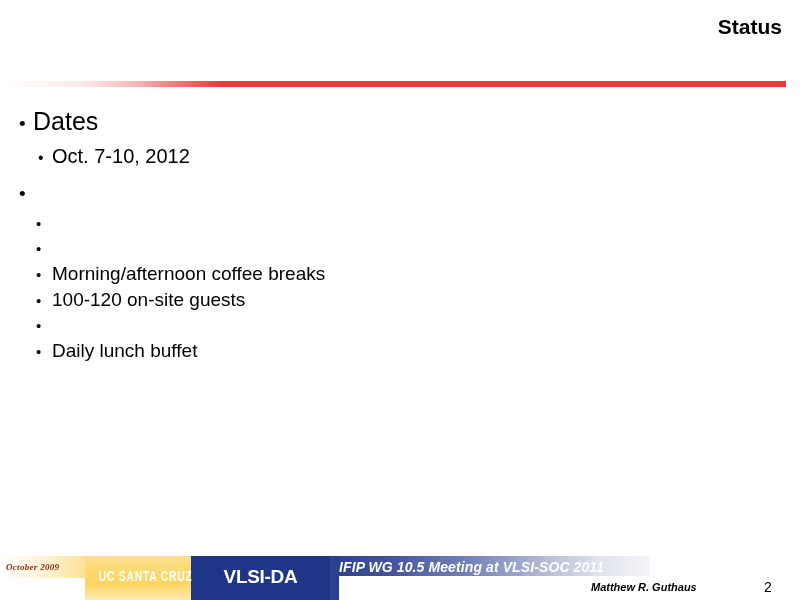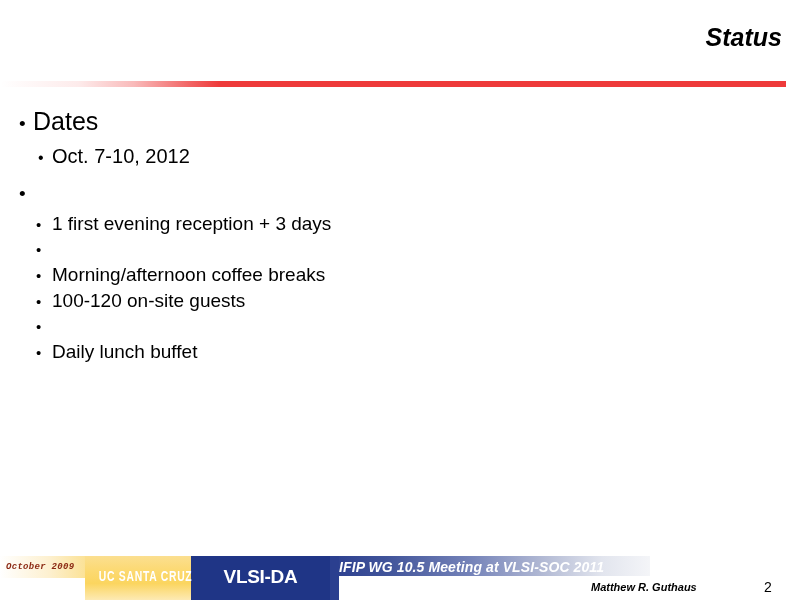--- a/index.html
+++ b/index.html
@@ -19,24 +19,23 @@
     position: relative;
     width: 800px;
     height: 600px;
     background: #ffffff;
   }
 
   
   .slide-title {
     position: absolute;
     right: 18px;
-    top: 20px;
-    font-size: 25px;
-    font-weight: bold;
-    font-style: italic;
+    top: 10px;
+    font-size: 21px;
+    font-weight: bold;
     color: #000000;
     letter-spacing: 0px;
     line-height: 34px;
     white-space: nowrap;
   }
 
   .title-rule {
     position: absolute;
     left: 0px;
     top: 81px;
@@ -123,21 +122,21 @@
   }
 
   .footer-date {
     position: absolute;
     left: 6px;
     top: 6px;
     font-size: 9px;
     font-weight: bold;
     font-style: italic;
     color: #8C2A14;
-    font-family: Liberation Mono, monospace;
+    font-family: Liberation Serif, serif;
     letter-spacing: 0.3px;
     white-space: nowrap;
     z-index: 4;
   }
 
   .date-backing {
     position: absolute;
     left: 0px;
     top: 0px;
     width: 90px;
@@ -268,21 +267,20 @@
     </div>
 
     <div class="group-gap"></div>
 
     <div class="bullet-row lvl1">
       <span class="bul">•</span>
     </div>
 
     <div class="bullet-row lvl3">
       <span class="bul">•</span>
-      <span class="btext">1 first evening reception + 3 days</span>
     </div>
     <div class="bullet-row lvl3">
       <span class="bul">•</span>
     </div>
     <div class="bullet-row lvl3">
       <span class="bul">•</span>
       <span class="btext">Morning/afternoon coffee breaks</span>
     </div>
     <div class="bullet-row lvl3">
       <span class="bul">•</span>

